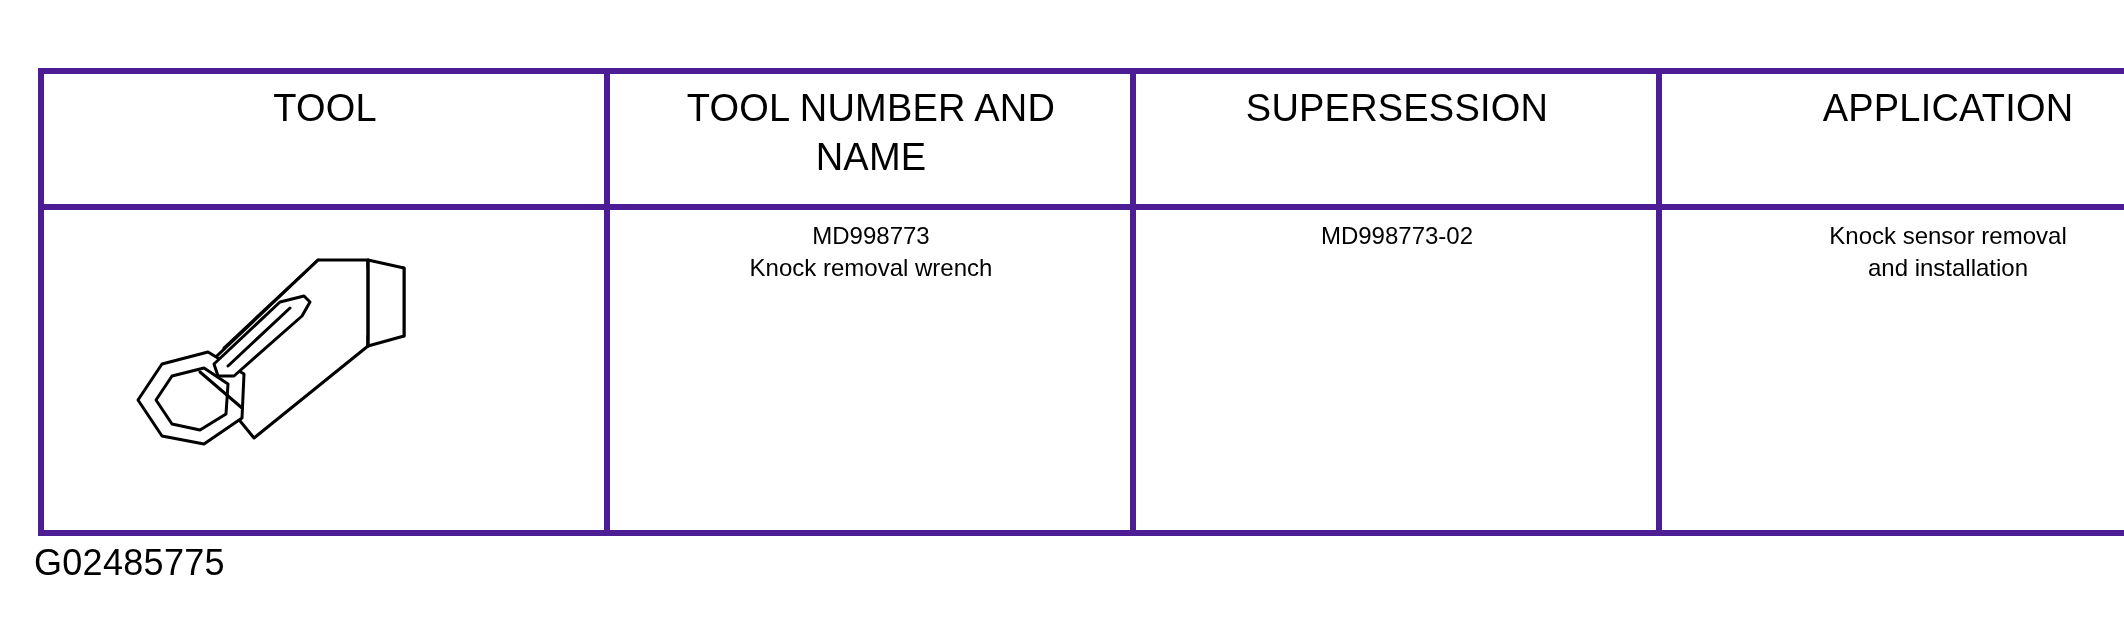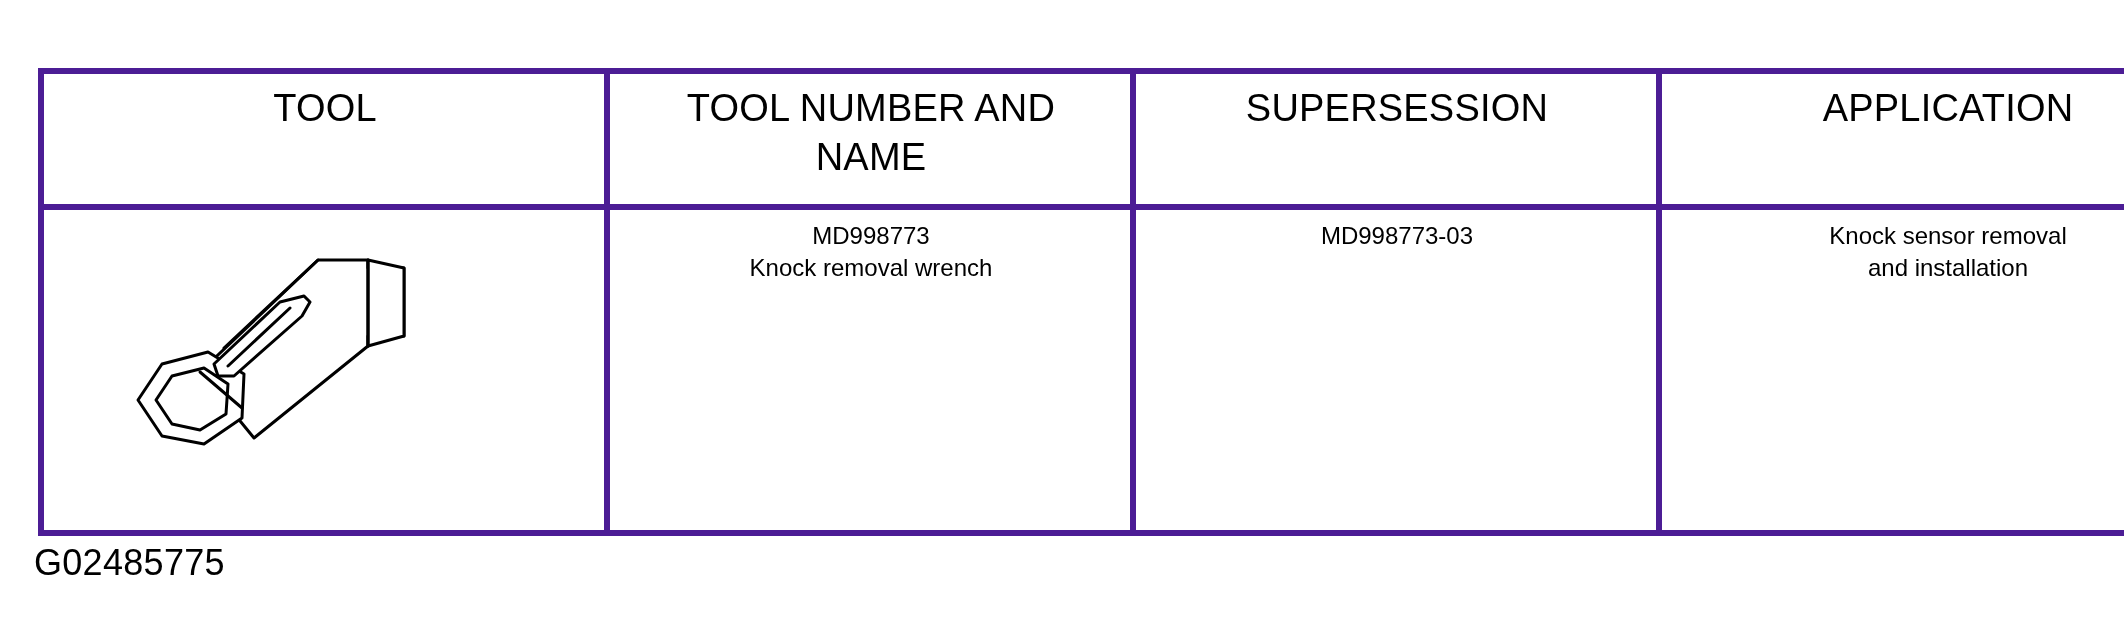--- a/index.html
+++ b/index.html
@@ -124,21 +124,21 @@
                 <path d="M96 148 L138 184"></path>
               </g>
             </svg>
           </div>
         </td>
         <td class="col-number">
           <span class="cell-line">MD998773</span>
           <span class="cell-line">Knock removal wrench</span>
         </td>
         <td class="col-supersess">
-          <span class="cell-line">MD998773-03</span>
+          <span class="cell-line">MD998773-02</span>
         </td>
         <td class="col-app">
           <span class="cell-line">Knock sensor removal</span>
           <span class="cell-line">and installation</span>
         </td>
       </tr>
     </tbody>
   </table>
 
   <div class="caption">G02485775</div>

